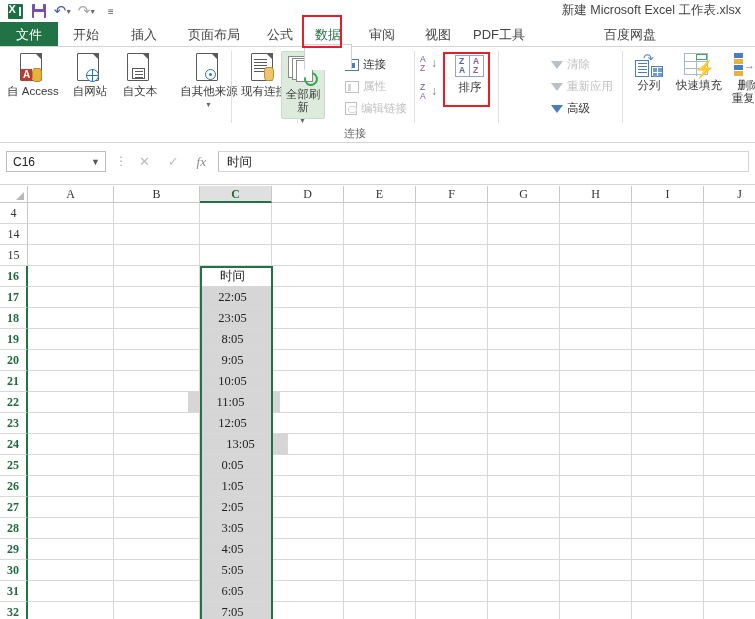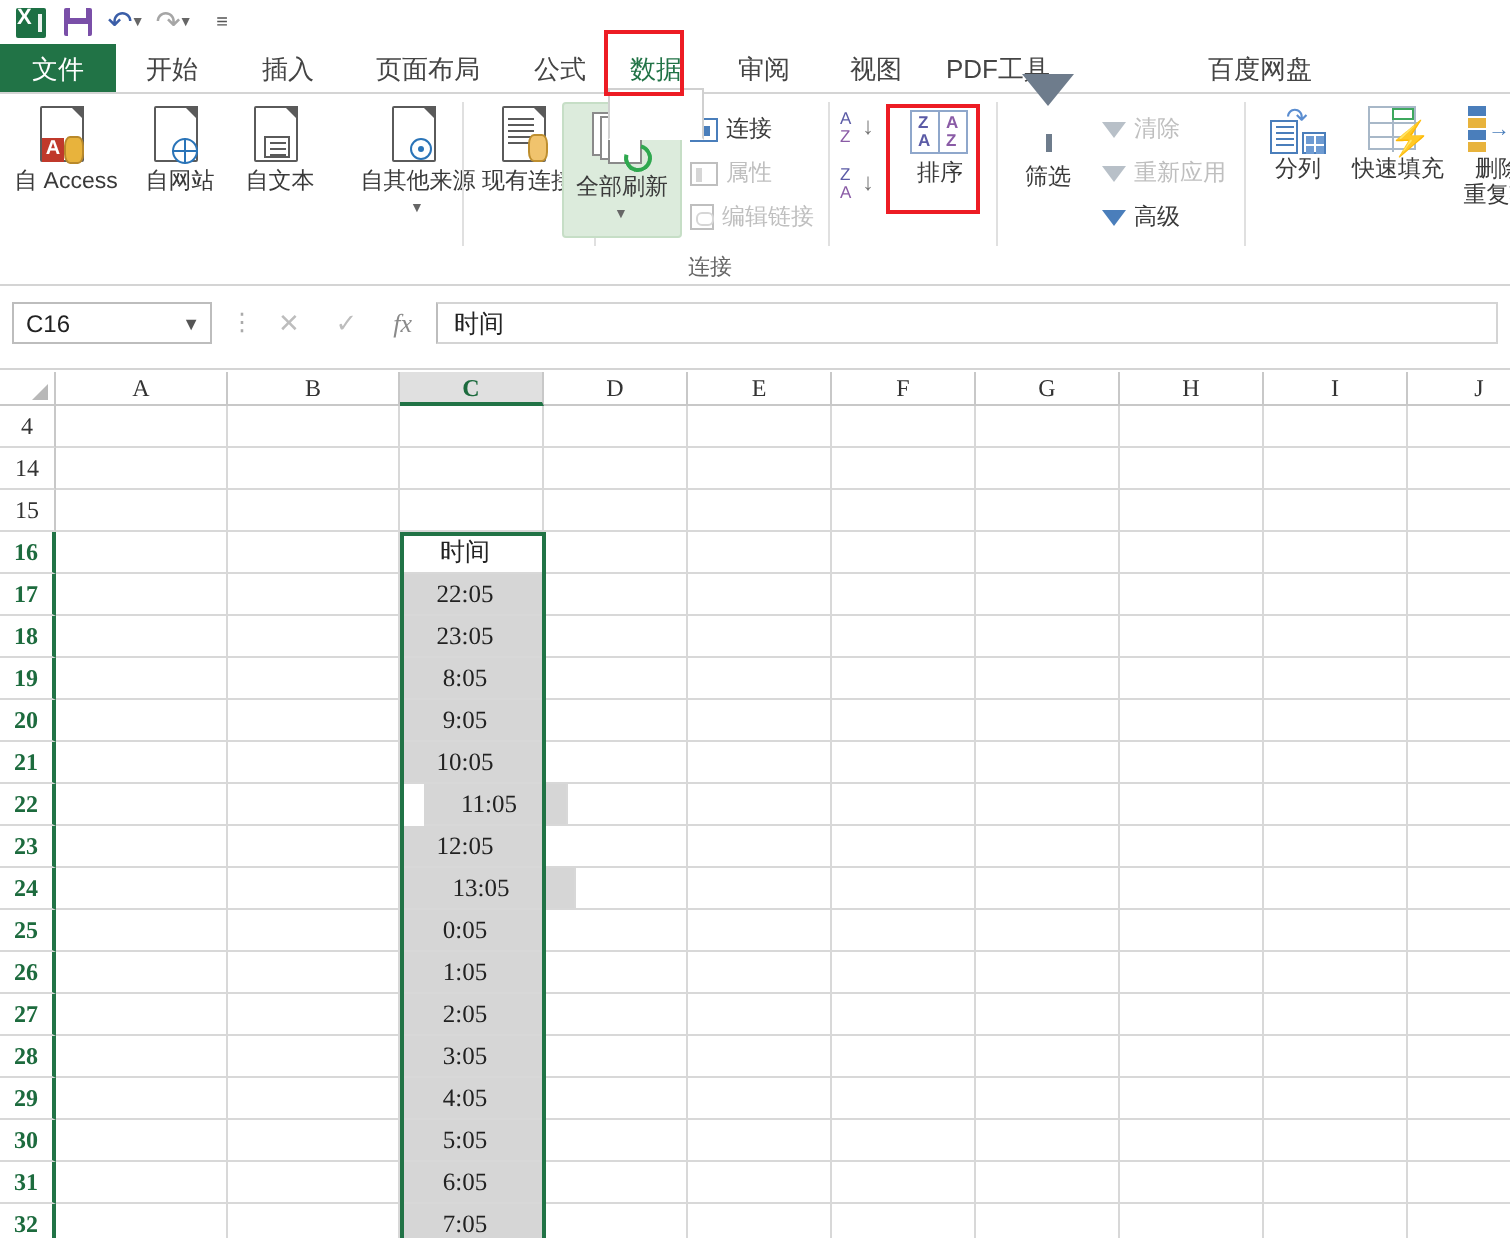--- a/index.html
+++ b/index.html
@@ -320,20 +320,21 @@
       <div class="qat-btn">
           <span class="arrow-ico undo">↶</span>
           <span class="caret-sm">▼</span>
         </div>
       <div class="qat-btn">
           <span class="arrow-ico redo">↷</span>
           <span class="caret-sm">▼</span>
         </div>
       <div class="qat-btn qat-more">≡</div>
     </div>
+    <div class="doc-title">新建 Microsoft Excel 工作表.xlsx</div>
   </div>
 
   <div class="tabstrip">
     <div class="tab file">文件</div>
     <div class="tab" style="left:62px;width:48px;">开始</div>
     <div class="tab" style="left:120px;width:48px;">插入</div>
     <div class="tab" style="left:178px;width:72px;">页面布局</div>
     <div class="tab" style="left:256px;width:48px;">公式</div>
     <div class="tab-sel-box" style="left:304px;width:48px;"></div>
     <div class="tab active-tab" style="left:304px;width:48px;z-index:2;">数据</div>
@@ -386,21 +387,21 @@
       <span class="ico doc-ico">
         <span class="page"></span>
           <span class="fold"></span>
           <span class="txtlines"></span>
           <span class="cyl"></span>
       </span>
       <span>现有连接</span>
     </div>
     <div class="grp-sep" style="left:297px;"></div>
 
-    <div class="bigbtn green-active" style="left:281px;top:4px;width:60px;height:68px;padding-top:4px;">
+    <div class="bigbtn green-active" style="left:281px;top:4px;width:44px;height:68px;padding-top:4px;">
       <span class="ico refresh-ico">
         <span class="pg pg1"></span>
           <span class="pg pg2"></span>
           <span class="pg pg3"></span>
           <span class="rc"></span>
       </span>
       <span>全部刷新</span>
       <span class="caret-sm" style="display:block;">▼</span>
     </div>
     <div class="smallbtn" style="left:345px;top:10px;">
@@ -433,24 +434,20 @@
         <span class="cell c1"></span>
           <span class="cell c2"></span>
         <span style="left:4px;top:2px;color:#5B5BA6;">Z</span>
         <span style="left:4px;top:11px;color:#5B5BA6;">A</span>
         <span style="left:18px;top:2px;color:#8A5BA6;">A</span>
         <span style="left:18px;top:11px;color:#8A5BA6;">Z</span>
       </span>
       <span>排序</span>
     </div>
     <div class="grp-sep" style="left:498px;"></div>
-    <div class="bigbtn" style="left:501px;top:6px;width:46px;">
-      <span class="ico" style="display:block;height:28px;"><span class="funnel"></span></span>
-      <span>筛选</span>
-    </div>
     <div class="smallbtn disabled" style="left:551px;top:10px;">
       <span class="mini-funnel"></span>
       <span>清除</span>
     </div>
     <div class="smallbtn disabled" style="left:551px;top:32px;">
       <span class="mini-funnel"></span>
       <span>重新应用</span>
     </div>
     <div class="smallbtn" style="left:551px;top:54px;">
       <span class="mini-funnel blue"></span>
@@ -632,21 +629,21 @@
         <div class="cell" style="left: 272px; top: 185px; width: 72px;"></div>
         <div class="cell" style="left: 344px; top: 185px; width: 72px;"></div>
         <div class="cell" style="left: 416px; top: 185px; width: 72px;"></div>
         <div class="cell" style="left: 488px; top: 185px; width: 72px;"></div>
         <div class="cell" style="left: 560px; top: 185px; width: 72px;"></div>
         <div class="cell" style="left: 632px; top: 185px; width: 72px;"></div>
         <div class="cell" style="left: 704px; top: 185px; width: 72px;"></div>
         <div class="rowhdr sel" style="top: 206px;">22</div>
         <div class="cell" style="left: 28px; top: 206px; width: 86px;"></div>
         <div class="cell" style="left: 114px; top: 206px; width: 86px;"></div>
-        <div class="cell selrange" style="left: 212px; top: 206px; width: 72px;">
+        <div class="cell selrange" style="left: 188px; top: 206px; width: 92px;">
           <span class="val">11:05</span>
         </div>
         <div class="cell" style="left: 272px; top: 206px; width: 72px;"></div>
         <div class="cell" style="left: 344px; top: 206px; width: 72px;"></div>
         <div class="cell" style="left: 416px; top: 206px; width: 72px;"></div>
         <div class="cell" style="left: 488px; top: 206px; width: 72px;"></div>
         <div class="cell" style="left: 560px; top: 206px; width: 72px;"></div>
         <div class="cell" style="left: 632px; top: 206px; width: 72px;"></div>
         <div class="cell" style="left: 704px; top: 206px; width: 72px;"></div>
         <div class="rowhdr sel" style="top: 227px;">23</div>

